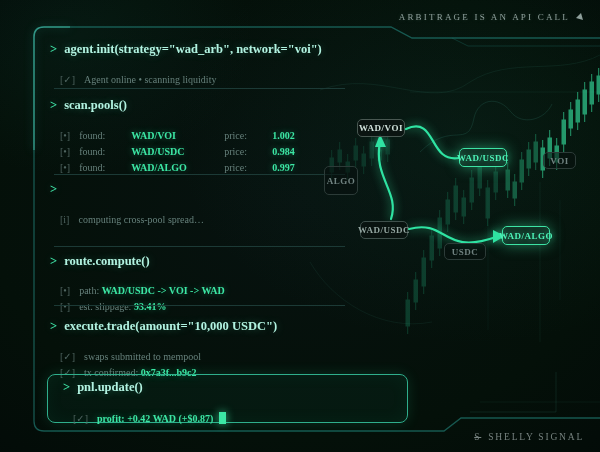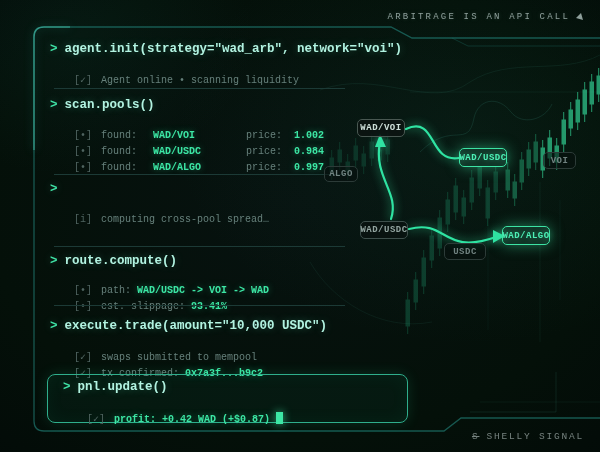--- a/index.html
+++ b/index.html
@@ -1,19 +1,19 @@
 <!DOCTYPE html>
 <html><head>
 <meta charset="utf-8">
 <style>
   * { margin:0; padding:0; box-sizing:border-box; }
   html,body { background:#010403; }
   .stage {
     position:relative; width:600px; height:452px; overflow:hidden;
-    font-family:Liberation Mono, monospace;
+    font-family:Liberation Serif, serif;
     background:
       radial-gradient(ellipse 420px 300px at 78% 30%, rgba(30,120,90,0.10), rgba(0,0,0,0) 70%),
       radial-gradient(ellipse 260px 200px at 12% 8%, rgba(25,110,100,0.10), rgba(0,0,0,0) 70%),
       radial-gradient(ellipse 700px 520px at 50% 45%, #071210 0%, #041009 45%, #020807 78%, #010504 100%);
   }
   svg.decor { position:absolute; inset:0; }
 
   
   .tagline { position:absolute; top:12px; right:16px; display:flex; align-items:center; gap:6px;
     color:#8fa09c; font-size:9px; letter-spacing:2.2px; text-shadow:0 0 4px rgba(140,170,160,.25); }
@@ -238,21 +238,21 @@
 
   <div class="node node-solid" style="left:357px; top:119px; width:48px; height:18px">
       <span>WAD/VOI</span>
     </div>
   <div class="node node-active" style="left:459px; top:148px; width:48px; height:19px">
       <span>WAD/USDC</span>
     </div>
   <div class="node node-dim" style="left:535px; top:152px; width:33px; height:17px">
       <span>VOI</span>
     </div>
-  <div class="node node-dim" style="left:316px; top:166px; width:34px; height:16px">
+  <div class="node node-dim" style="left:316px; top:166px; width:34px; height:29px">
       <span>ALGO</span>
     </div>
   <div class="node node-outline" style="left:360px; top:221px; width:48px; height:18px">
       <span>WAD/USDC</span>
     </div>
   <div class="node node-dim" style="left:436px; top:243px; width:42px; height:17px">
       <span>USDC</span>
     </div>
   <div class="node node-active" style="left:502px; top:226px; width:48px; height:19px">
       <span>WAD/ALGO</span>

